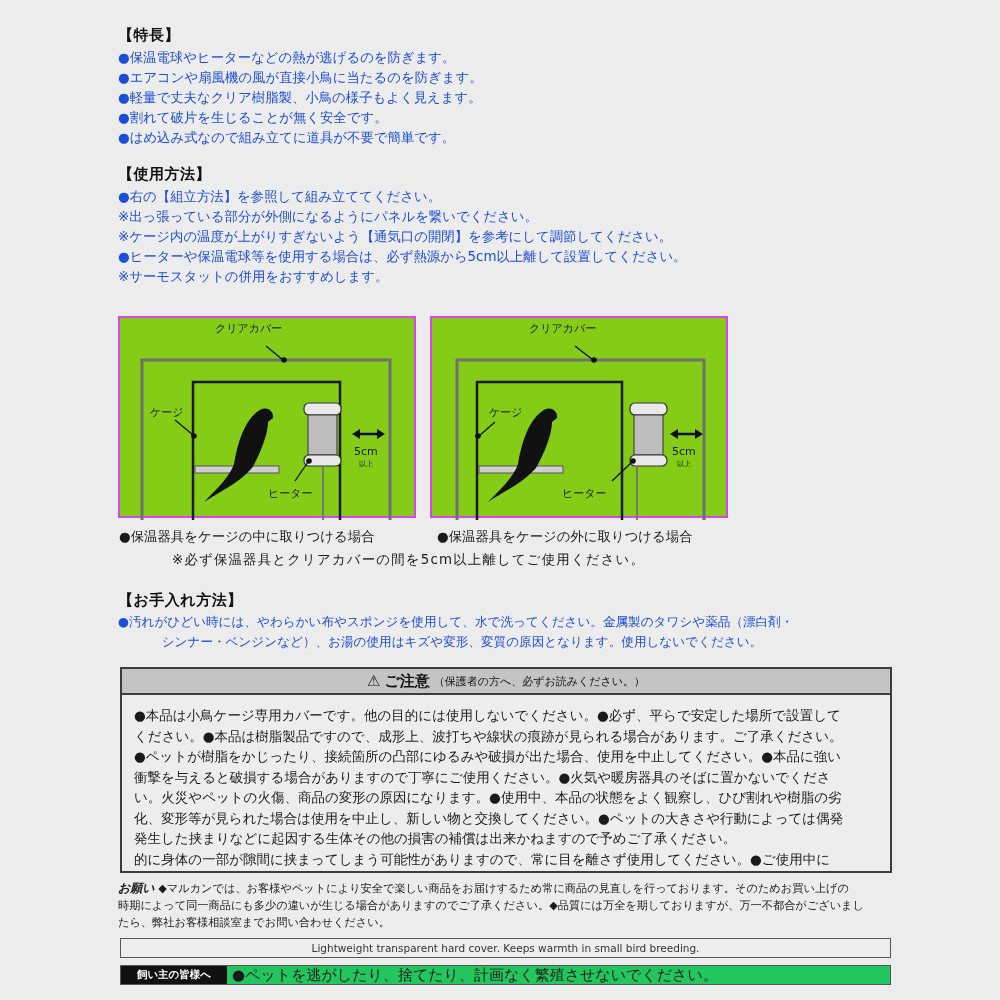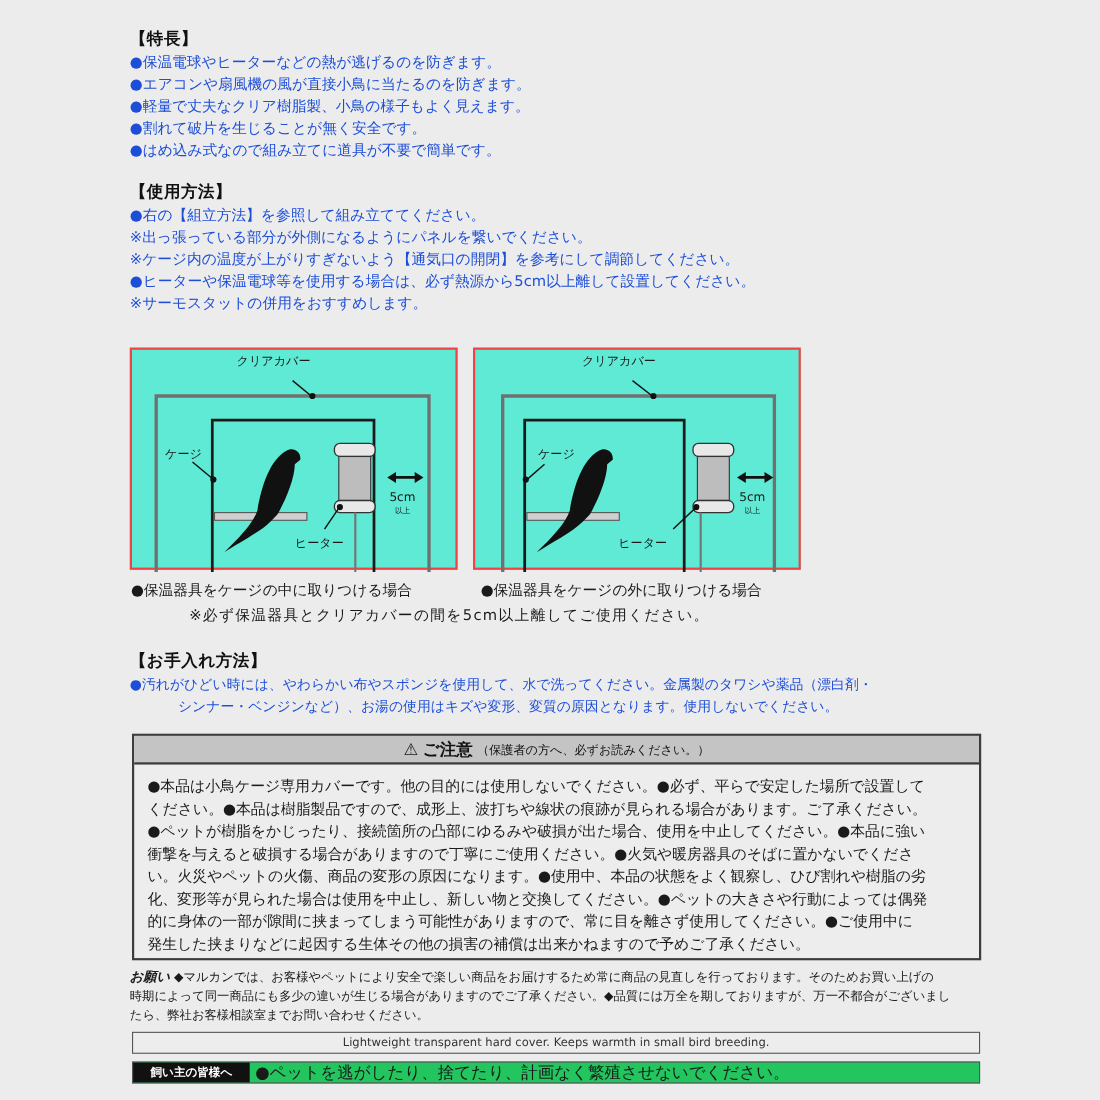--- a/index.html
+++ b/index.html
@@ -22,22 +22,22 @@
     line-height: 20px;
     white-space: nowrap;
     color: #1d4ed8;
   }
   .caption { font-size: 13.4px; white-space: nowrap; color: #1a1a1a; }
   .note-wide { font-size: 13.4px; letter-spacing: 1.2px; white-space: nowrap; }
 
   
   .diagram {
     position: absolute;
-    border: 2px solid #ef4444;
-    background: #5eead4;
+    border: 2px solid #d946ef;
+    background: #84cc16;
   }
   .diagram svg { position: absolute; left: 0; top: 0; }
 
   
   .caution {
     position: absolute;
     left: 120px; top: 667px; width: 772px; height: 206px;
     border: 2px solid #3c3c3c;
     background: #ededed;
   }
@@ -180,22 +180,22 @@
     <span class="caution-title">ご注意</span>
     <span class="caution-sub">（保護者の方へ、必ずお読みください。）</span>
   </div>
   <div class="caution-body">
     <div>●本品は小鳥ケージ専用カバーです。他の目的には使用しないでください。●必ず、平らで安定した場所で設置して</div>
     <div>ください。●本品は樹脂製品ですので、成形上、波打ちや線状の痕跡が見られる場合があります。ご了承ください。</div>
     <div>●ペットが樹脂をかじったり、接続箇所の凸部にゆるみや破損が出た場合、使用を中止してください。●本品に強い</div>
     <div>衝撃を与えると破損する場合がありますので丁寧にご使用ください。●火気や暖房器具のそばに置かないでくださ</div>
     <div>い。火災やペットの火傷、商品の変形の原因になります。●使用中、本品の状態をよく観察し、ひび割れや樹脂の劣</div>
     <div>化、変形等が見られた場合は使用を中止し、新しい物と交換してください。●ペットの大きさや行動によっては偶発</div>
+    <div>発生した挟まりなどに起因する生体その他の損害の補償は出来かねますので予めご了承ください。</div>
     <div>的に身体の一部が隙間に挟まってしまう可能性がありますので、常に目を離さず使用してください。●ご使用中に</div>
-    <div>発生した挟まりなどに起因する生体その他の損害の補償は出来かねますので予めご了承ください。</div>
   </div>
 </div>
 
 <div class="abs" style="left:118px; top:880px;">
   <div class="request">
     <b>お願い</b>
     <span>◆マルカンでは、お客様やペットにより安全で楽しい商品をお届けするため常に商品の見直しを行っております。そのためお買い上げの</span>
   </div>
   <div class="request">時期によって同一商品にも多少の違いが生じる場合がありますのでご了承ください。◆品質には万全を期しておりますが、万一不都合がございまし</div>
   <div class="request">たら、弊社お客様相談室までお問い合わせください。</div>

